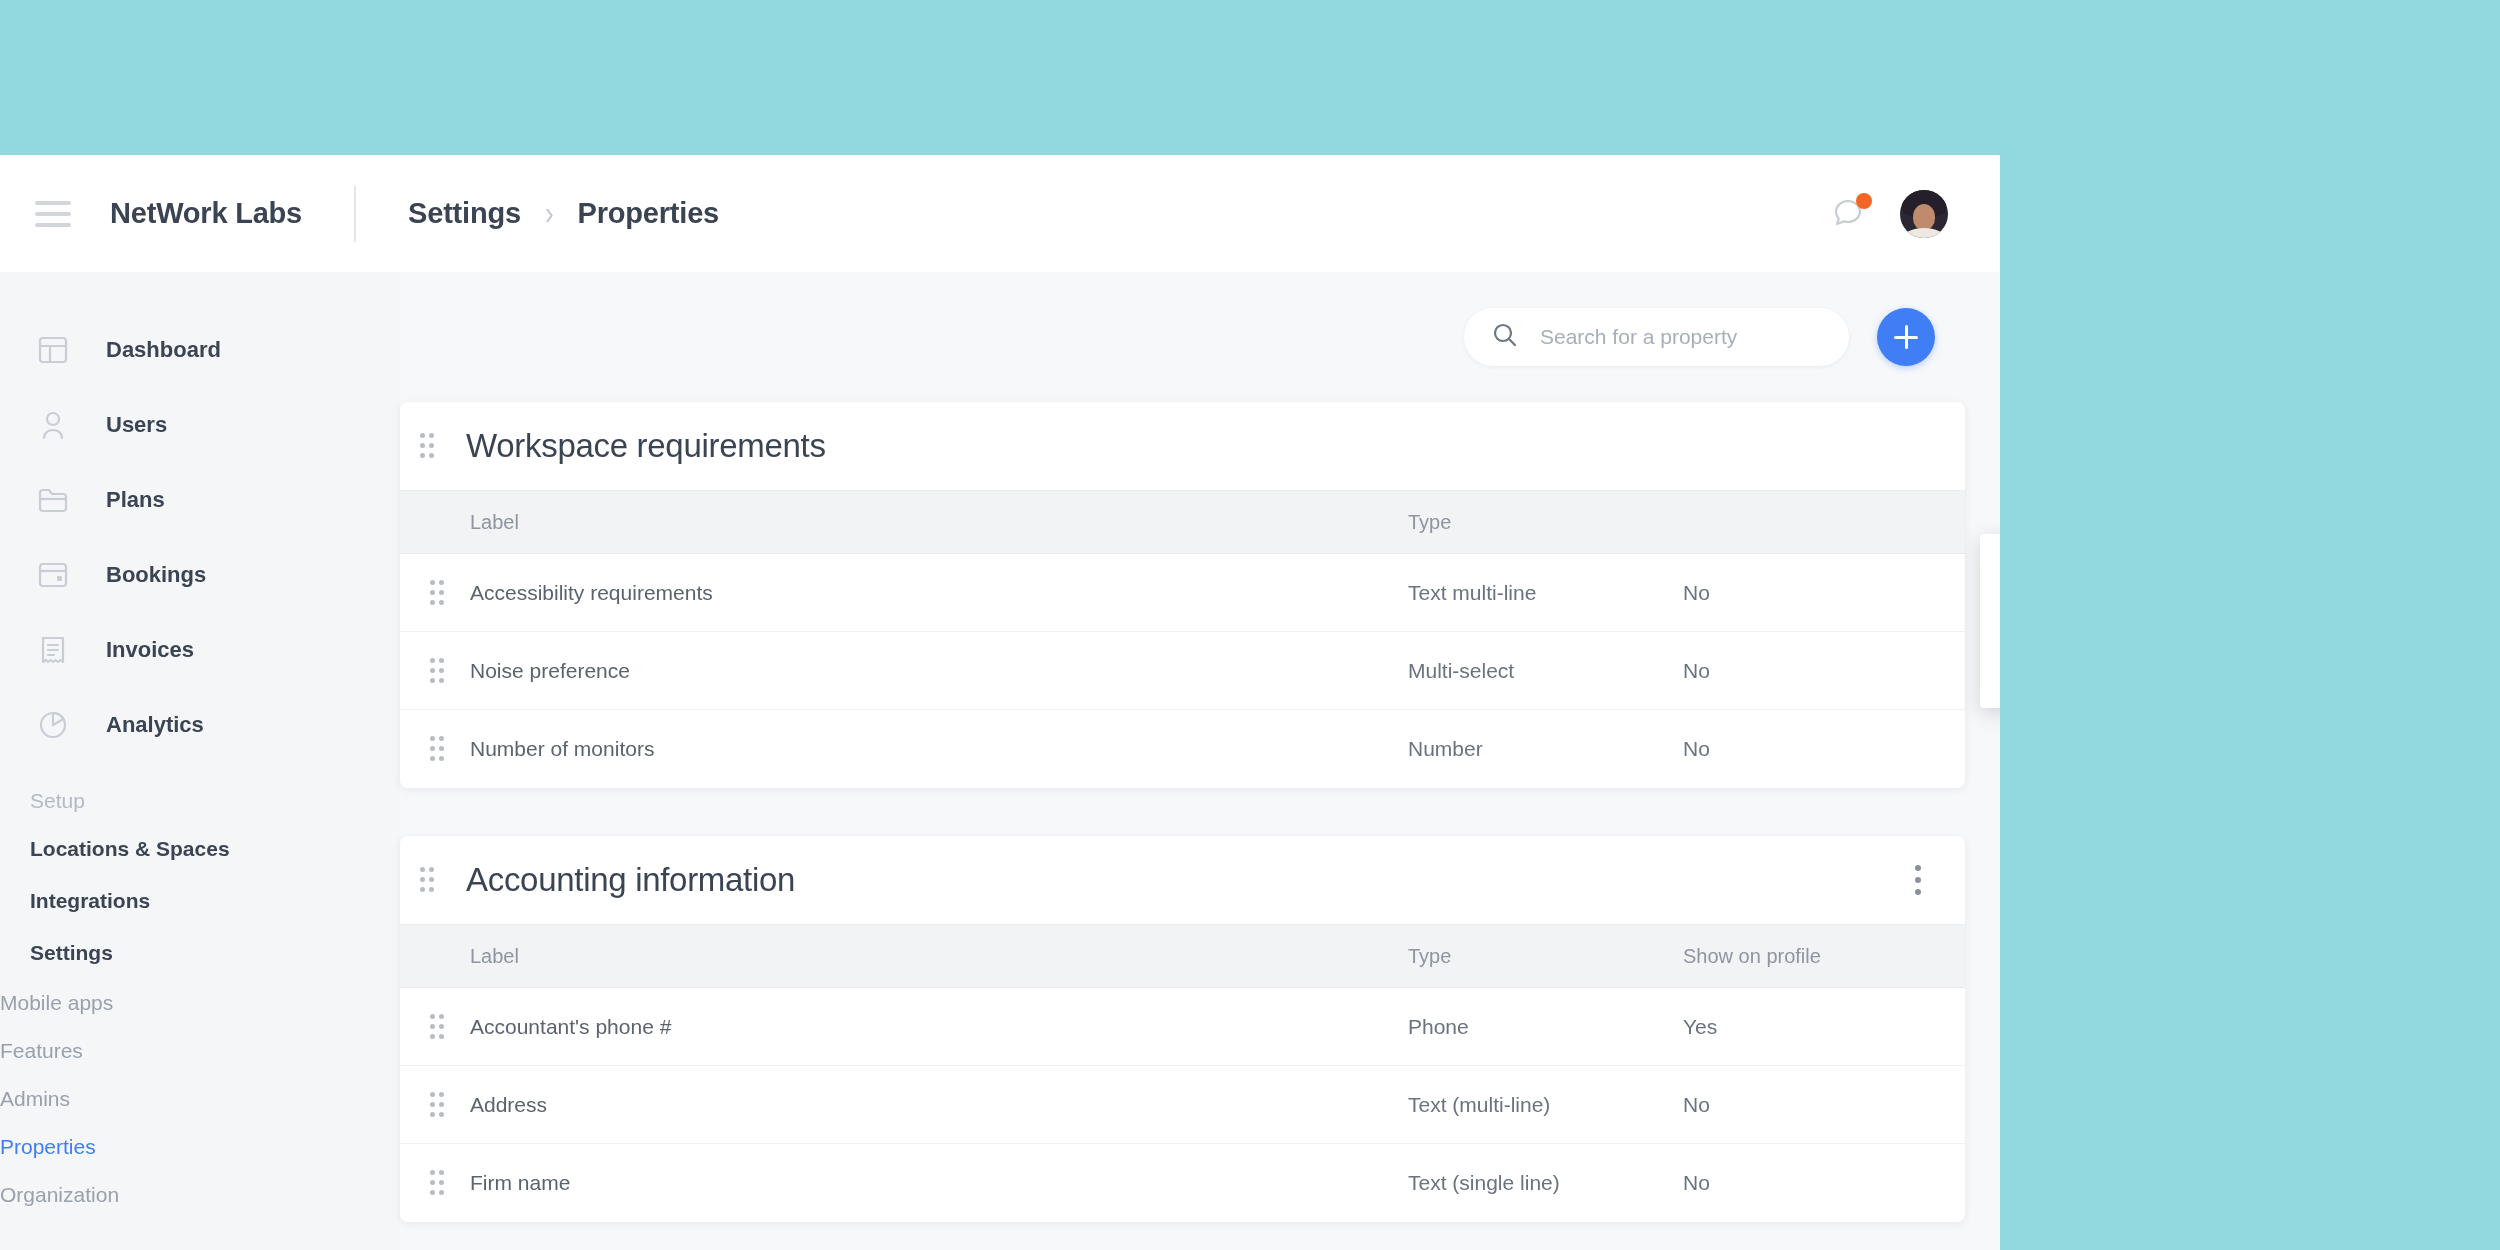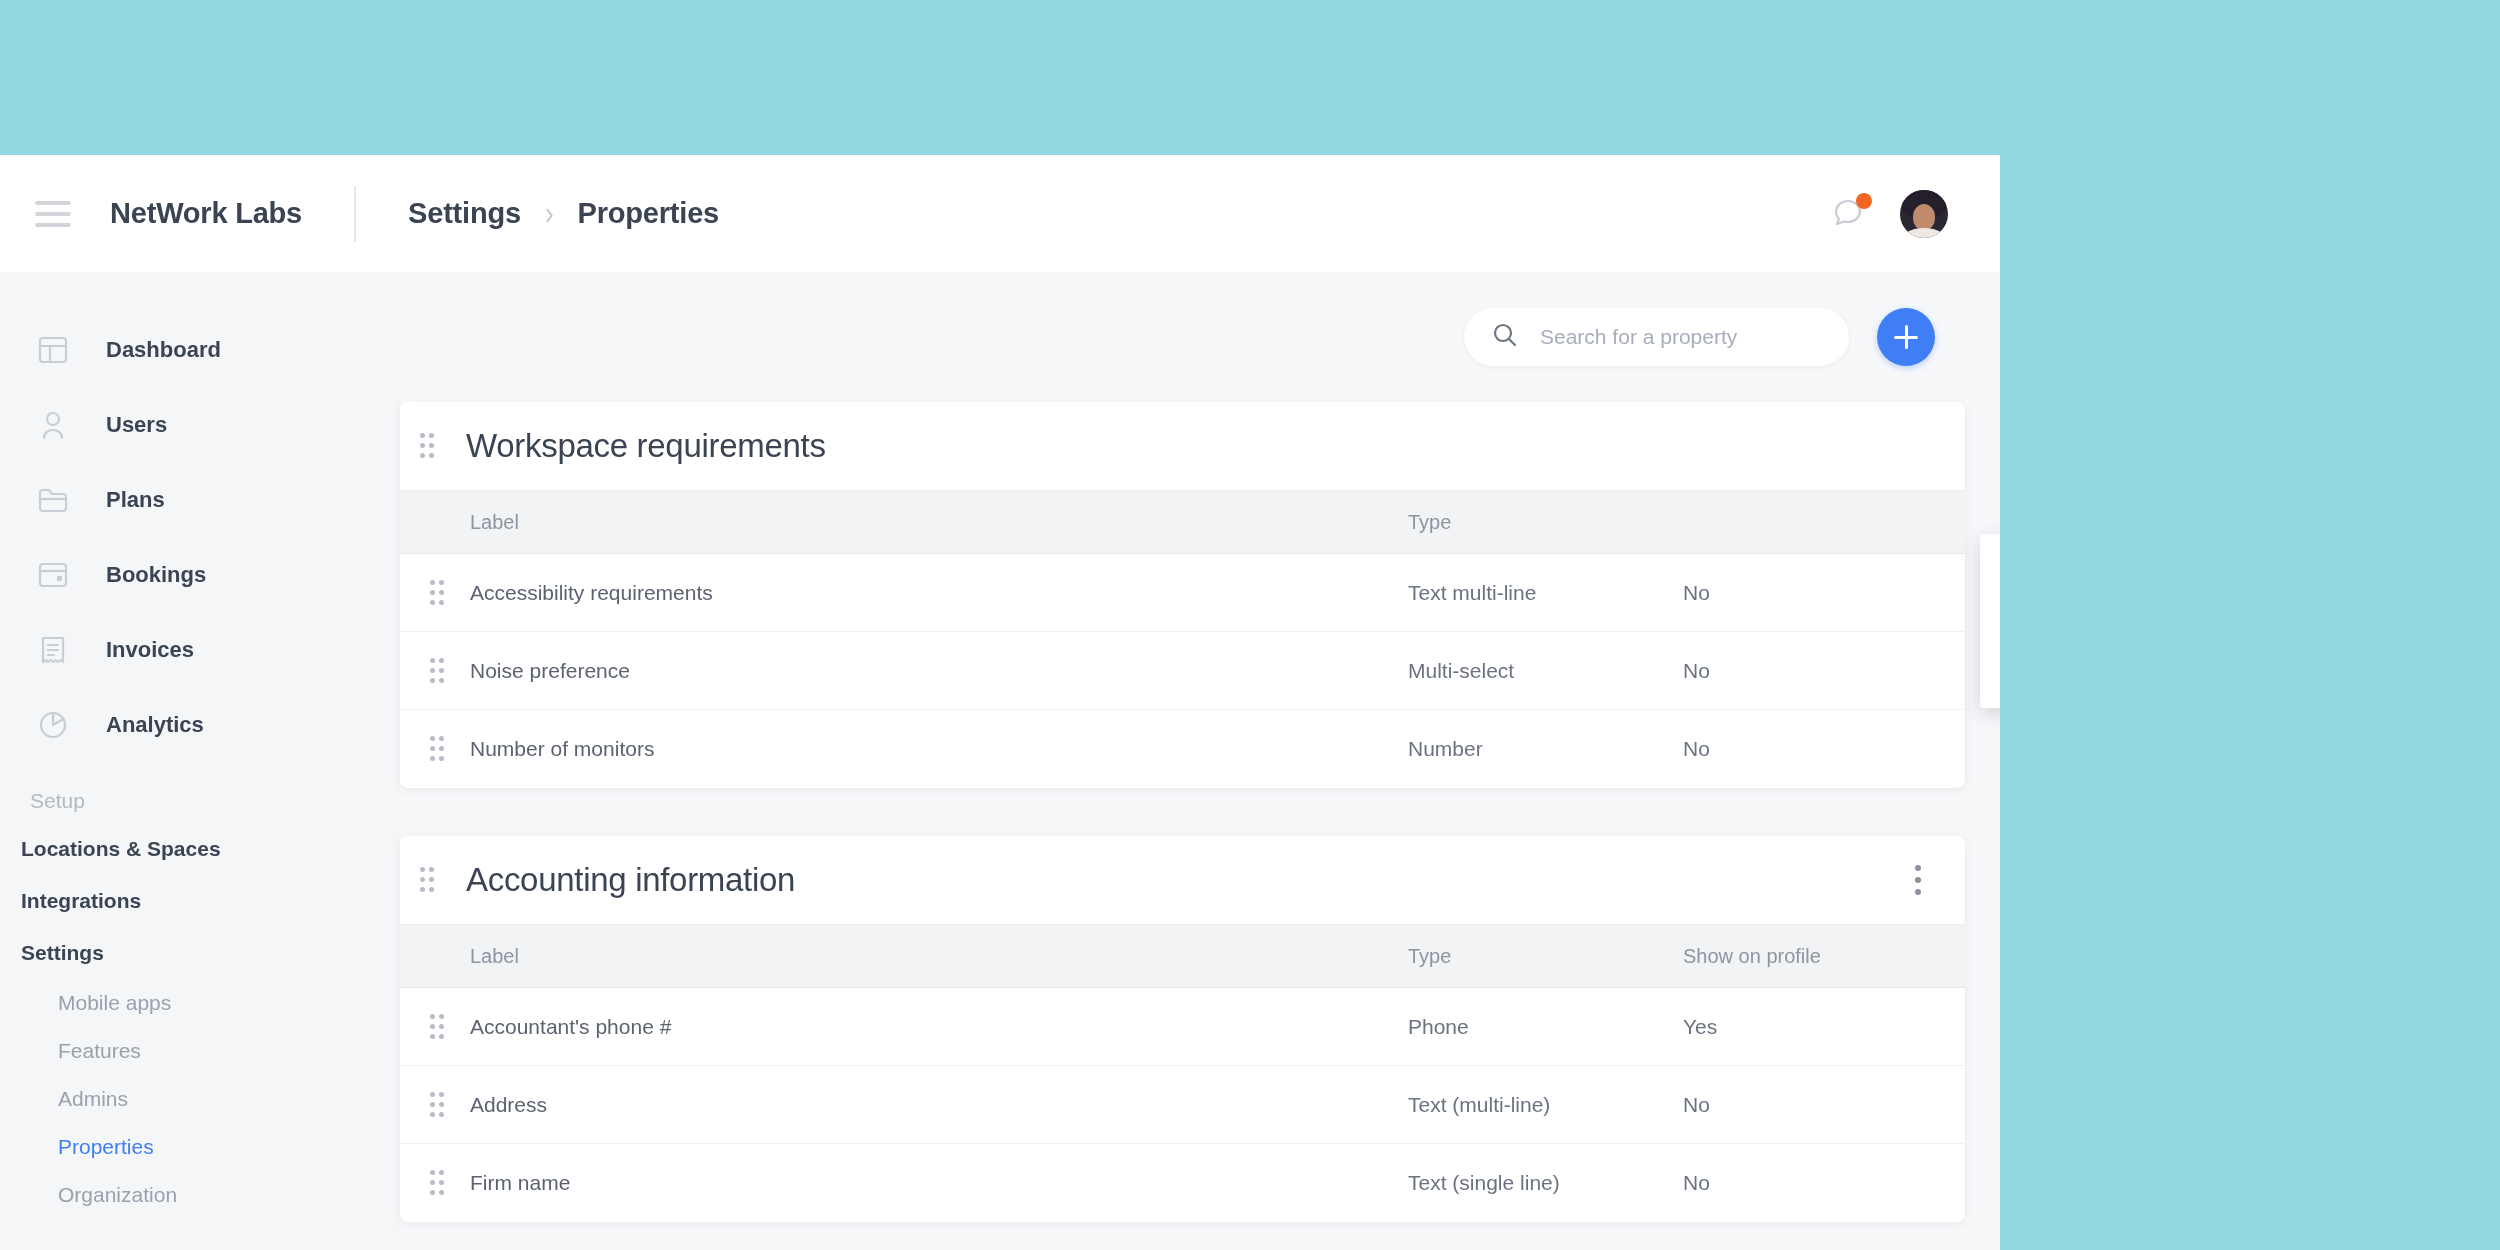--- a/index.html
+++ b/index.html
@@ -104,25 +104,25 @@
     flex: 0 0 auto;
   }
   .nav-icon svg { display: block; }
   .nav-label { font-size: 22px; font-weight: 700; color: #3b4453; }
 
   .nav-section-title {
     padding-left: 30px; margin-top: 27px; margin-bottom: 10px;
     font-size: 21px; color: #b4bac4; font-weight: 400;
   }
   .nav-group {
-    padding-left: 21px; height: 52px; display: flex; align-items: center;
+    padding-left: 30px; height: 52px; display: flex; align-items: center;
     font-size: 21px; font-weight: 700; color: #3b4453; cursor: pointer;
   }
   .nav-sub {
-    padding-left: 58px; height: 48px; display: flex; align-items: center;
+    height: 48px; display: flex; align-items: center;
     font-size: 21px; font-weight: 400; color: #9aa1ad; cursor: pointer;
   }
   .nav-sub.active { color: #3f7ef5; font-weight: 400; }
 
   
   .main {
     position: absolute; left: 400px; top: 117px;
     width: 1600px; height: 978px;
     background: #f7f8fa;
   }

